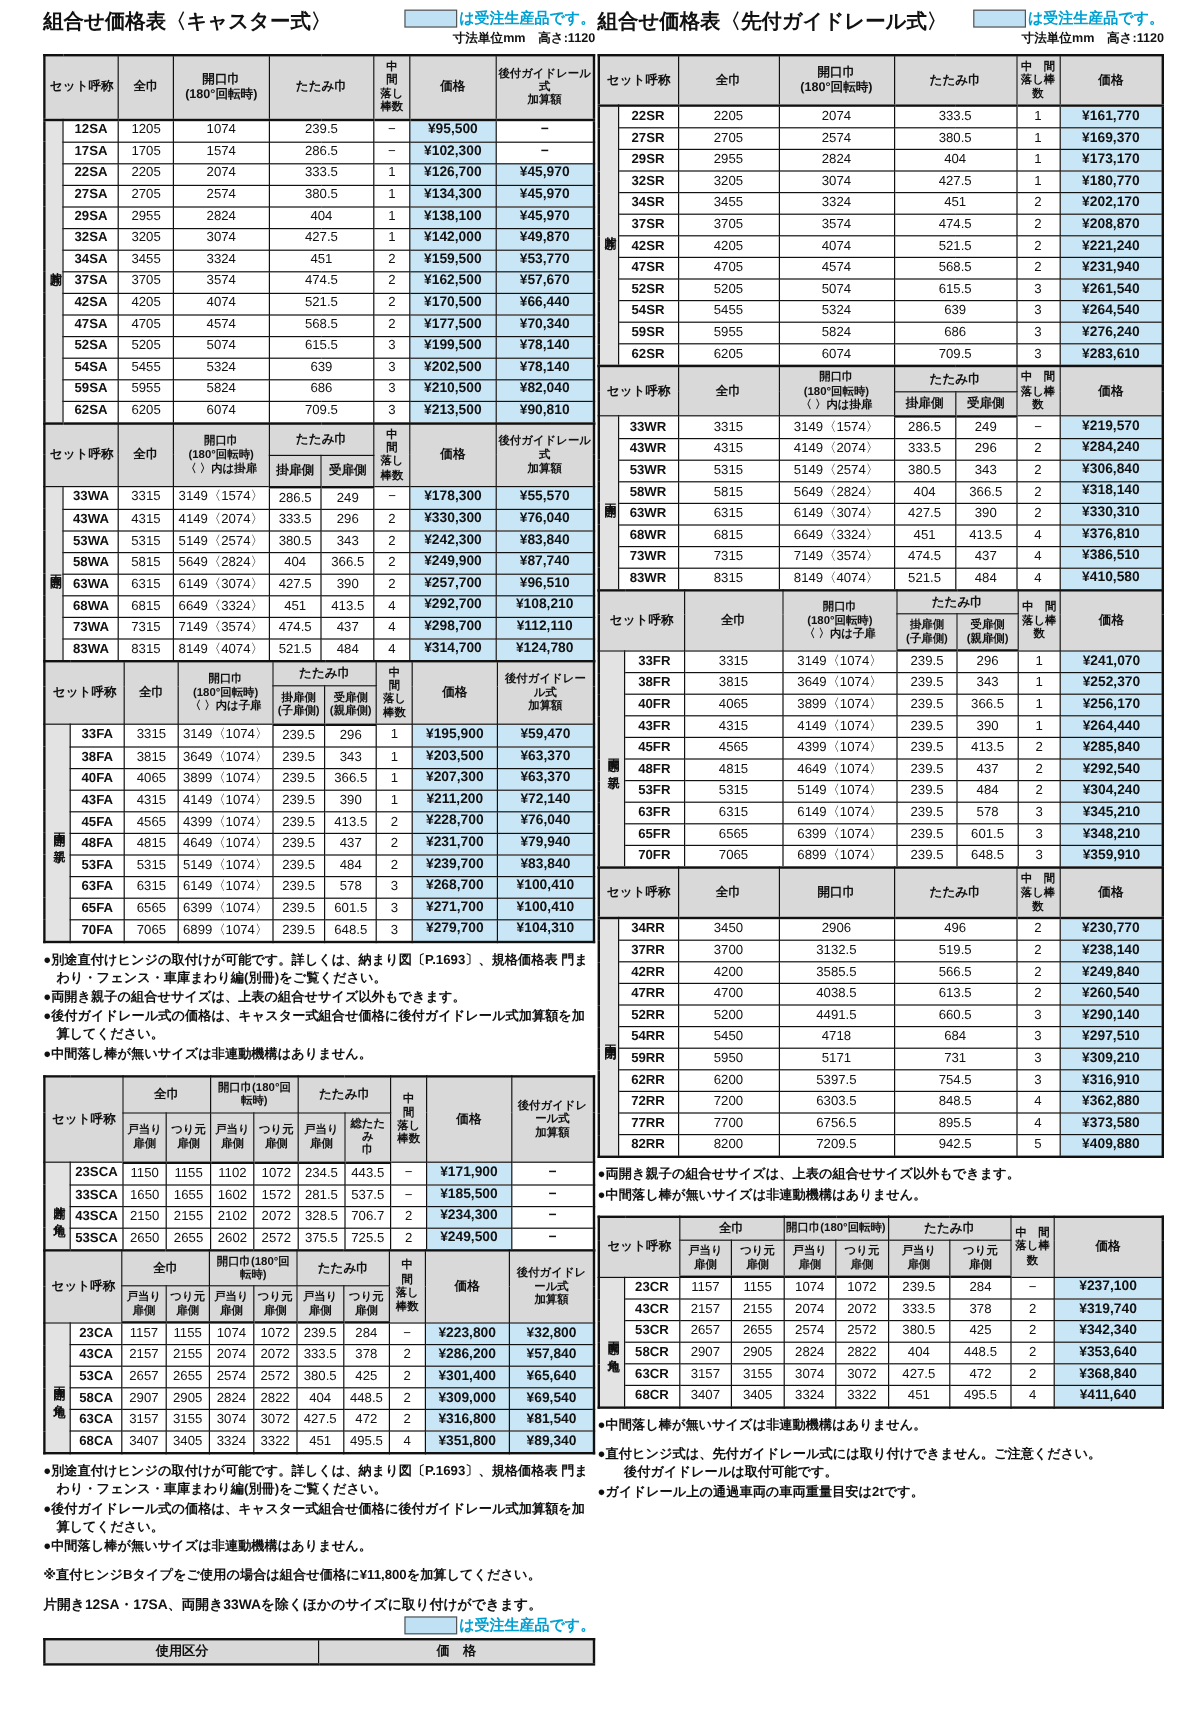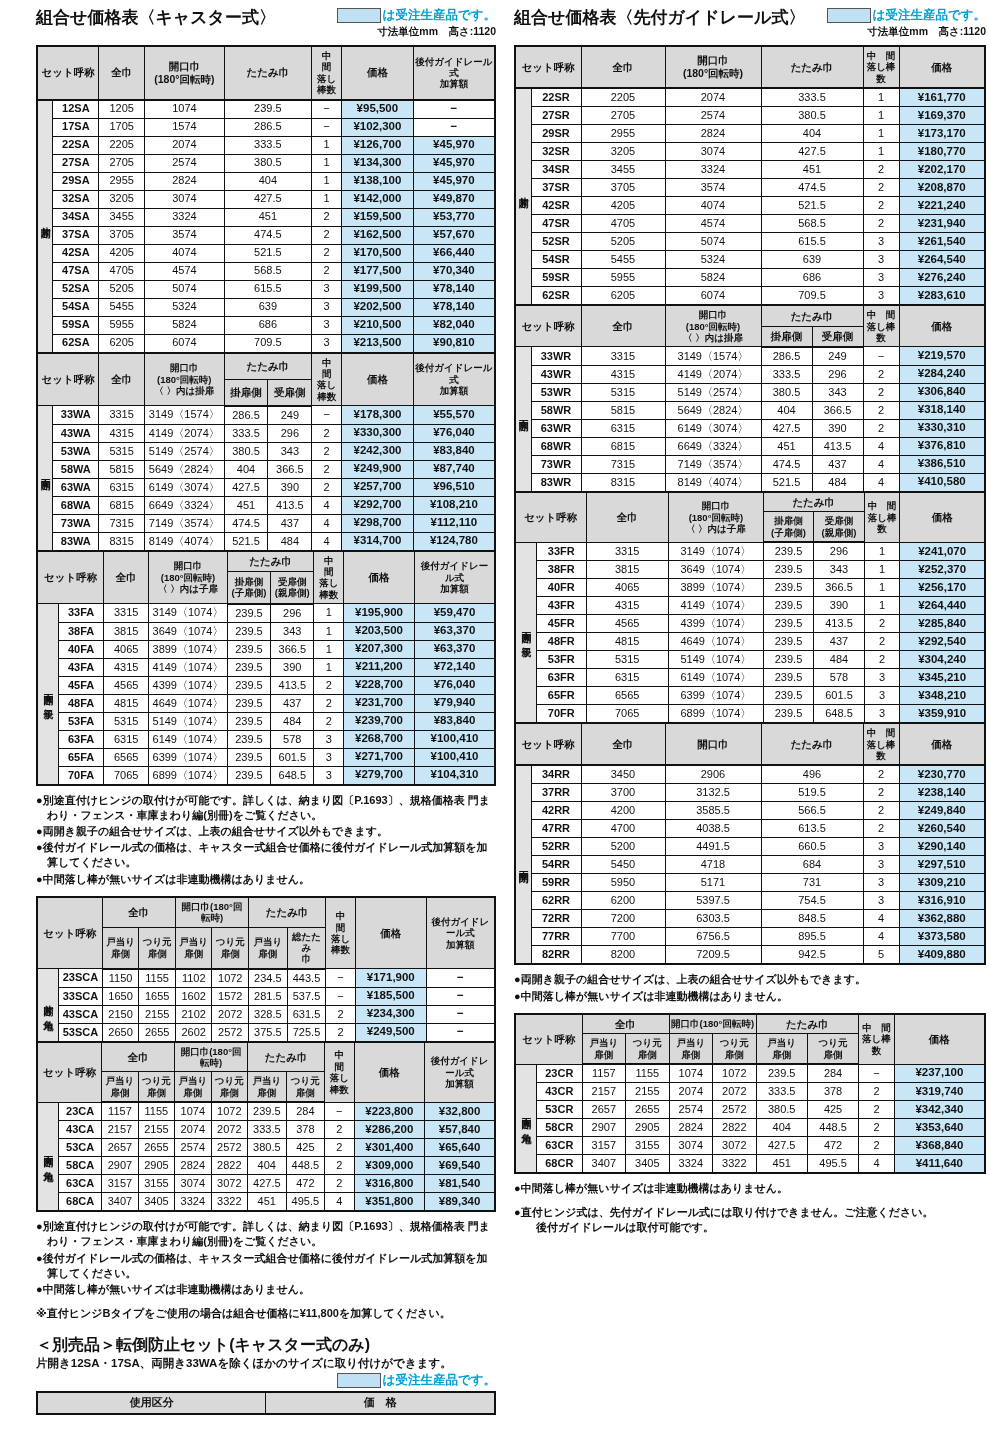--- a/index.html
+++ b/index.html
@@ -1,19 +1,19 @@
 <!DOCTYPE html>
 <html><head>
 <meta charset="utf-8">
 <style>
   html,body{margin:0;padding:0;background:#fff;}
   body{width:990px;height:1444px;position:relative;font-family:"Liberation Sans","DejaVu Sans",sans-serif;color:#111;}
   .col{position:absolute;top:8px;}
   .col.left{left:36px;width:460px;}
-  .col.right{left:514px;width:472px;}
+  .col.right{left:498px;width:472px;}
   .headrow{display:flex;justify-content:space-between;align-items:flex-start;margin-bottom:6px;}
   h1.title{font-size:17px;font-weight:bold;margin:0;line-height:1.2;}
   h2.sectitle{font-size:16px;font-weight:bold;margin:14px 0 2px;line-height:1.2;}
   .legendbox{text-align:right;flex:0 0 auto;}
   .legend{display:flex;align-items:center;justify-content:flex-end;gap:2px;color:#00a0d2;font-weight:bold;font-size:12.5px;line-height:1.2;}
   .swatch{display:inline-block;width:42px;height:13px;background:#bfe1f3;border:1px solid #555;}
   .units{font-size:10.5px;font-weight:bold;color:#111;margin-top:2px;}
   .legend.solo{margin:2px 0 3px;}
   table.ptable{border-collapse:collapse;table-layout:fixed;border:2px solid #111;background:#fff;}
   .ptable th,.ptable td{border:1px solid #111;text-align:center;vertical-align:middle;padding:1px 2px;font-size:11px;line-height:1.2;overflow:hidden;}
@@ -535,21 +535,21 @@
             <td class="pr blue">¥185,500</td>
             <td class="pr">−</td>
           </tr>
           <tr>
             <td class="nm">43SCA</td>
             <td>2150</td>
             <td>2155</td>
             <td>2102</td>
             <td>2072</td>
             <td>328.5</td>
-            <td>631.5</td>
+            <td>706.7</td>
             <td>2</td>
             <td class="pr blue">¥234,300</td>
             <td class="pr">−</td>
           </tr>
           <tr>
             <td class="nm">53SCA</td>
             <td>2650</td>
             <td>2655</td>
             <td>2602</td>
             <td>2572</td>
@@ -683,21 +683,20 @@
     </div>
   <div class="notes">
       <p class="note">●別途直付けヒンジの取付けが可能です。詳しくは、納まり図〔P.1693〕、規格価格表 門まわり・フェンス・車庫まわり編(別冊)をご覧ください。</p>
       <p class="note">●後付ガイドレール式の価格は、キャスター式組合せ価格に後付ガイドレール式加算額を加算してください。</p>
       <p class="note">●中間落し棒が無いサイズは非連動機構はありません。</p>
     </div>
   <div class="notes stars">
       <p class="note">※直付ヒンジBタイプをご使用の場合は組合せ価格に¥11,800を加算してください。</p>
     </div>
   <div class="smalltables">
-    <h2 class="sectitle">＜別売品＞転倒防止セット(キャスター式のみ)</h2>
     <div class="subline">片開き12SA・17SA、両開き33WAを除くほかのサイズに取り付けができます。</div>
     <div class="legend solo">
         <span class="swatch"></span>
         <span>は受注生産品です。</span>
       </div>
     <div class="tmount">
         <table class="ptable">
           <colgroup>
             <col style="width: 230px;">
             <col style="width: 230px;">
@@ -1310,14 +1309,15 @@
           </tr>
         </tbody>
       </table>
     </div>
   <div class="notes">
       <p class="note">●中間落し棒が無いサイズは非連動機構はありません。</p>
     </div>
   <div class="notes">
       <p class="note">●直付ヒンジ式は、先付ガイドレール式には取り付けできません。ご注意ください。
 　後付ガイドレールは取付可能です。</p>
+      <p class="note">●ガイドレール上の通過車両の車両重量目安は2tです。</p>
     </div>
 </div>
 
 </body></html>

